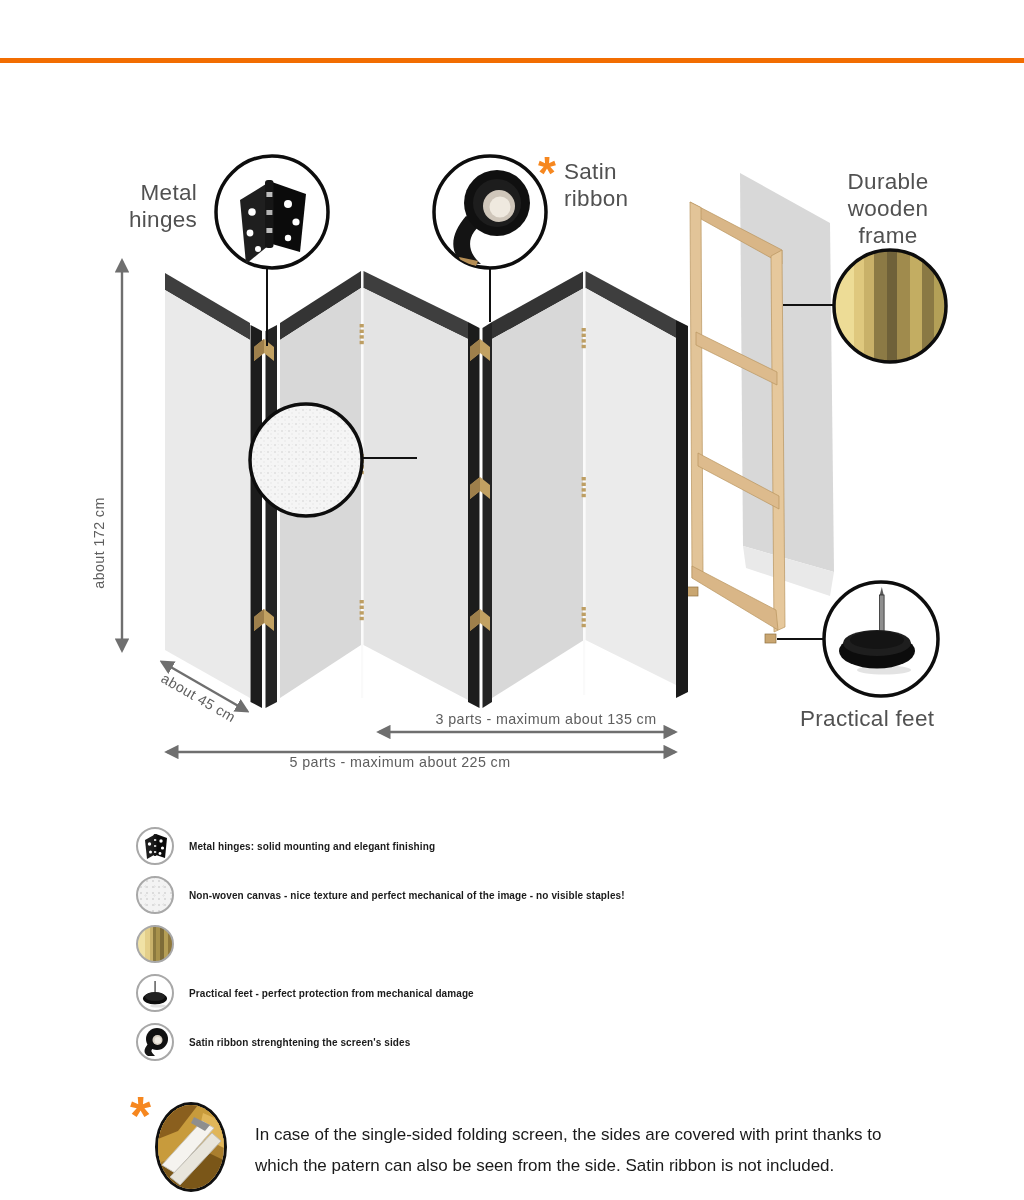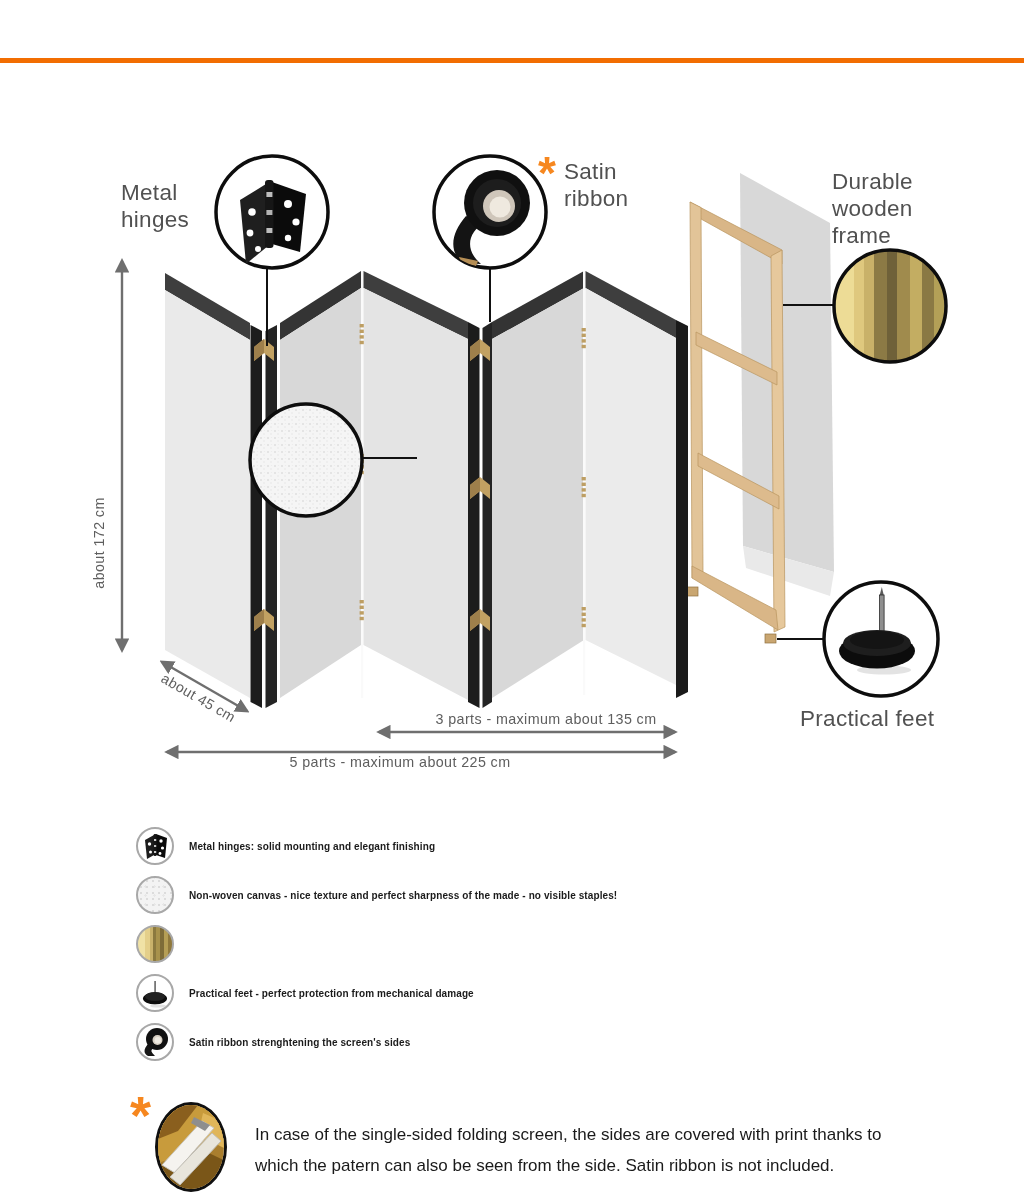--- a/index.html
+++ b/index.html
@@ -9,23 +9,23 @@
     background:#fff; overflow:hidden;
     font-family:"Liberation Sans", sans-serif;
   }
   .divider { position:absolute; left:0; top:58px; width:1024px; height:5px; }
   .diagram { position:absolute; left:0; top:100px; width:1024px; height:690px; }
   .diagram text { font-family:"Liberation Sans", sans-serif; font-size:14.3px; fill:#5E5E5E; letter-spacing:.4px; }
   .label {
     position:absolute; white-space:pre-line; color:#515151;
     font-size:22.5px; line-height:1.2; letter-spacing:.3px; font-weight:500;
   }
-  .label-hinges { left:121px; top:179px; }
+  .label-hinges { left:129px; top:179px;text-align:right; }
   .label-ribbon { left:564px; top:158px; }
-  .label-frame  { left:832px; top:168px; width:112px; }
+  .label-frame  { left:832px; top:168px; width:112px; text-align:center; }
   .label-feet   { left:800px; top:705px; width:170px; text-align:left; }
   .asterisk { position:absolute; color:#F6871F; font-weight:700; line-height:1; }
   .asterisk-satin { left:538px; top:150px; font-size:46px; }
   .asterisk-note  { left:130px; top:1088px; font-size:54px; }
   .features { position:absolute; left:136px; top:826px; }
   .feature-item { display:flex; align-items:center; height:40px; margin-bottom:9px; }
   .feature-icon {
     width:38px; height:38px; border-radius:50%; border:2px solid #A8A8A8;
     background:#fff; overflow:hidden; flex:0 0 auto; position:relative;
   }
@@ -280,21 +280,21 @@
           <circle cx="23" cy="12" r="1.7" fill="#fff"></circle>
             <circle cx="24.5" cy="19" r="1.6" fill="#fff"></circle>
           <circle cx="22" cy="24.5" r="1.4" fill="#fff"></circle>
         </svg>
       </div>
       <div class="feature-text">Metal hinges: solid mounting and elegant finishing</div>
     </div>
 
     <div class="feature-item">
       <div class="feature-icon icon-canvas"></div>
-      <div class="feature-text">Non-woven canvas - nice texture and perfect sharpness of the made - no visible staples!</div>
+      <div class="feature-text">Non-woven canvas - nice texture and perfect mechanical of the image - no visible staples!</div>
     </div>
 
     <div class="feature-item">
       <div class="feature-icon icon-wood"></div>
     </div>
 
     <div class="feature-item">
       <div class="feature-icon">
         <svg viewBox="0 0 34 34">
           <rect x="16.2" y="5" width="1.8" height="14" fill="#777"></rect>

